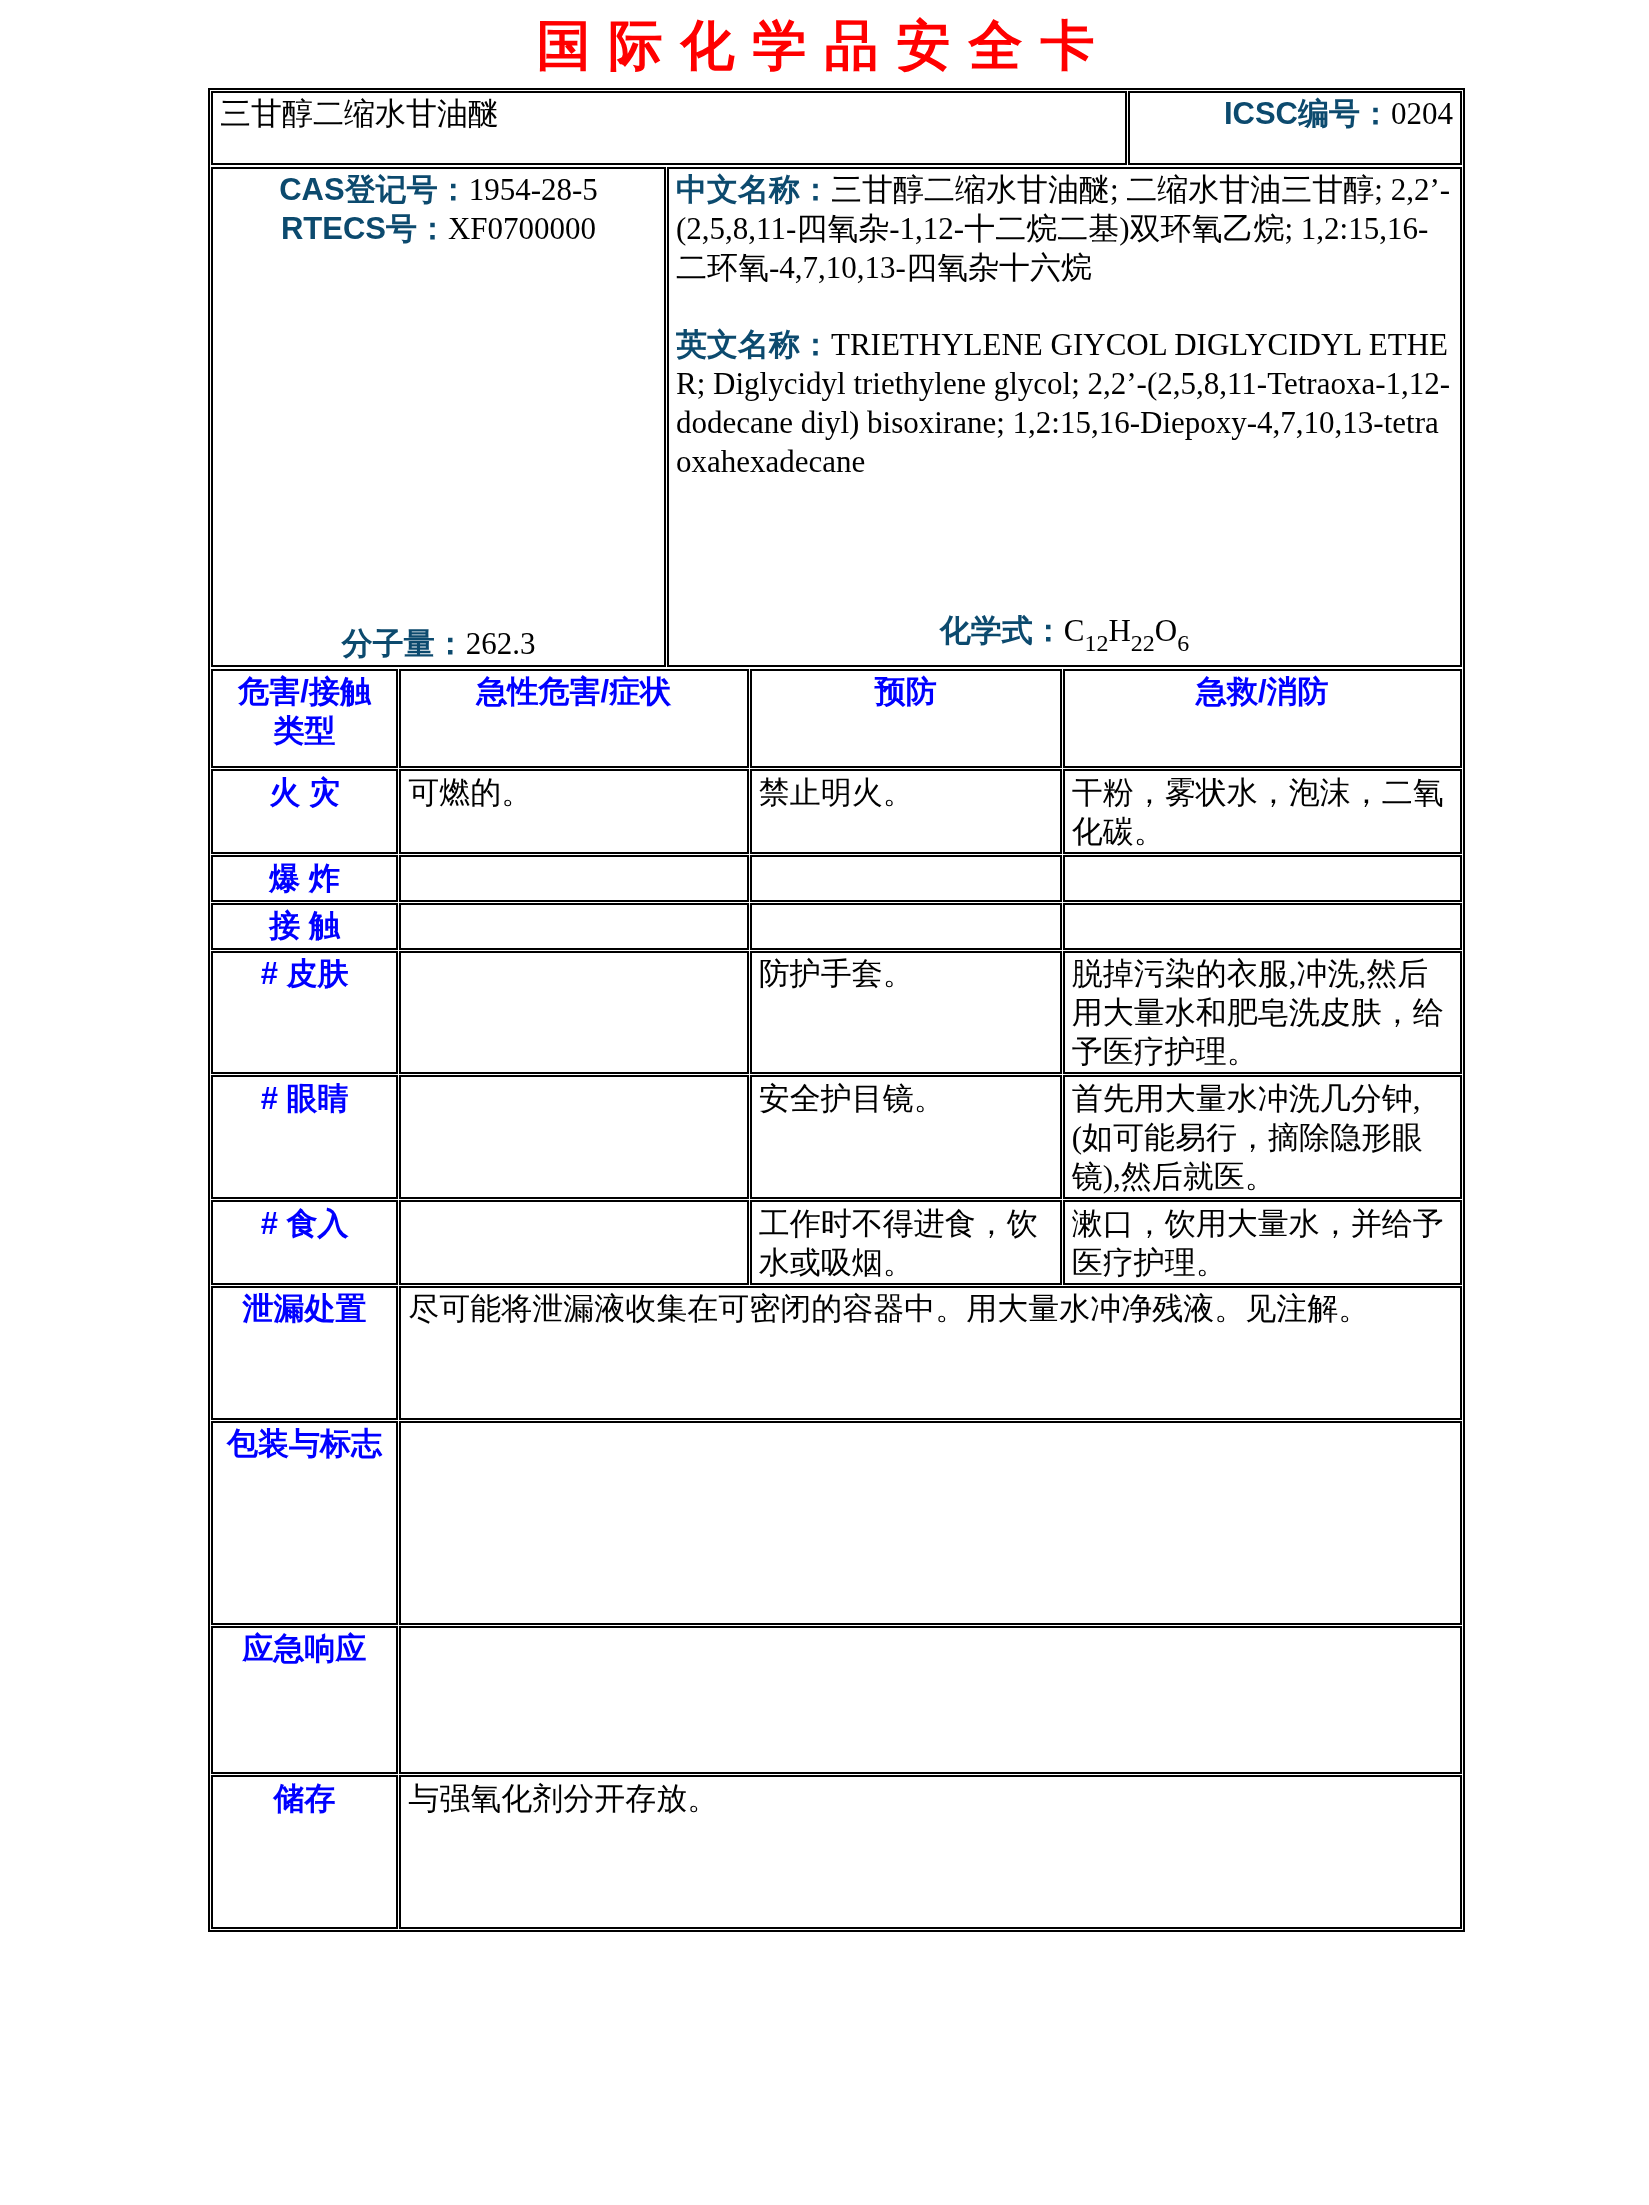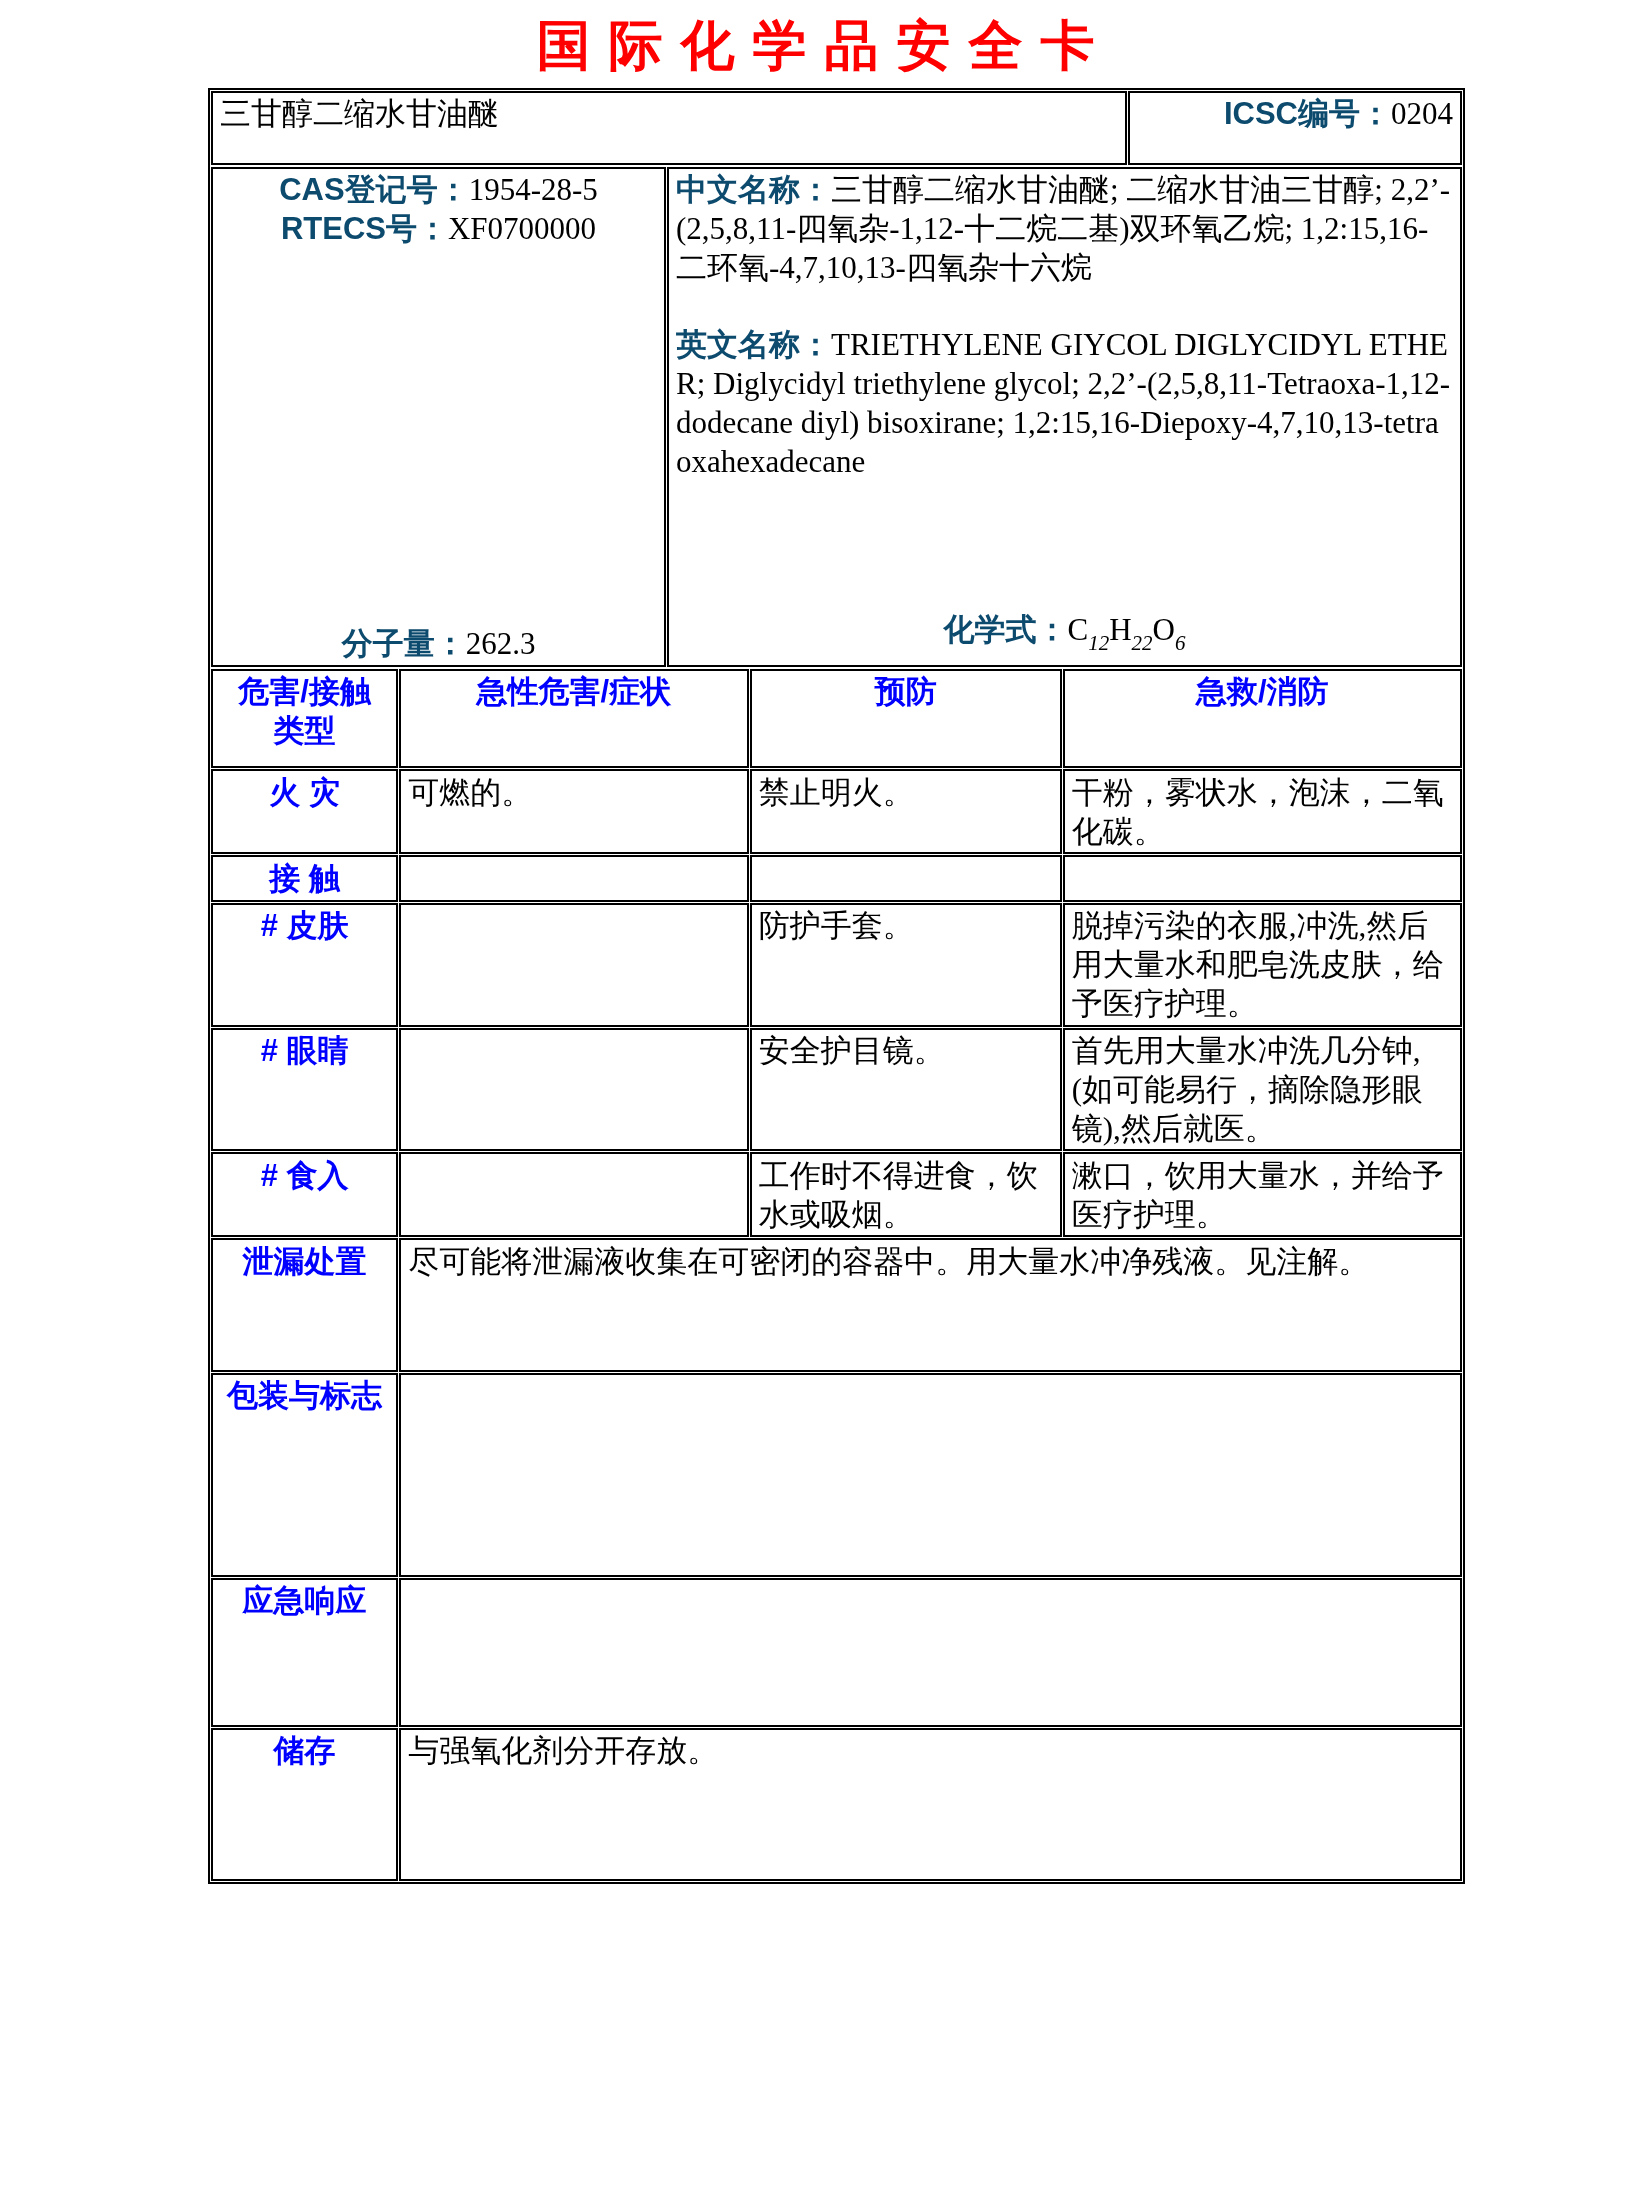--- a/index.html
+++ b/index.html
@@ -19,21 +19,21 @@
   .label-cell { color:#0000ff; font-weight:bold; text-align:center; vertical-align:middle;
                 font-family:"Liberation Sans","DejaVu Sans",sans-serif; word-break:keep-all; }
   .hdr-cell { color:#0000ff; font-weight:bold; text-align:center; vertical-align:middle;
               font-family:"Liberation Sans","DejaVu Sans",sans-serif; }
   .name-cell { vertical-align:middle; }
   .icsc-cell { vertical-align:middle; text-align:right; padding-right:24px; }
   .h-name td { height:67px; }
   .ids-flex, .names-flex { display:flex; flex-direction:column; height:493px;align-items:center; }
   .flex-sp { flex:1 1 auto; }
   .en-block { margin-top:38px; }
-  .sub { font-size:21px; vertical-align:-9.8px;font-style:italic; }
+  .sub { font-size:24px; vertical-align:-9.8px; }
   
   .rh-head td { height:93px; }
   .rh-fire td { height:74px; }
   .rh-expl td { height:40px; }
   .rh-cont td { height:40px; }
   .rh-inh  td { height:45px; }
   .rh-skin td { height:113px; }
   .rh-eye  td { height:112px; }
   .rh-ing  td { height:74px; }
   .rh-spill td { height:127px; }
@@ -124,20 +124,26 @@
         <td class="hdr-cell">急救/消防</td>
       </tr>
 
       <tr class="rh-fire">
         <td class="label-cell">火 灾</td>
         <td>可燃的。</td>
         <td>禁止明火。</td>
         <td>干粉，雾状水，泡沫，二氧化碳。</td>
       </tr>
 
+      <tr class="rh-expl">
+        <td class="label-cell">爆 炸</td>
+        <td></td>
+        <td></td>
+        <td></td>
+      </tr>
 
       <tr class="rh-cont">
         <td class="label-cell">接 触</td>
         <td></td>
         <td></td>
         <td></td>
       </tr>
 
 
       <tr class="rh-skin">

